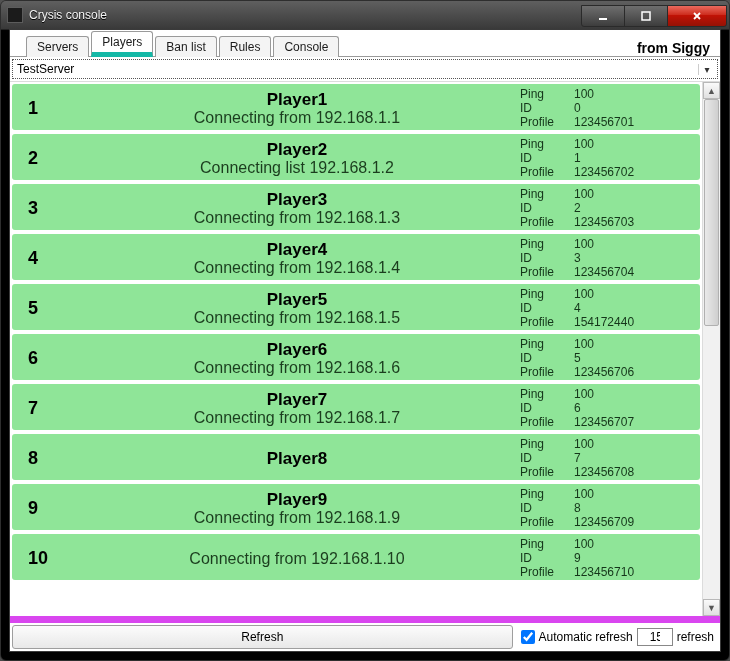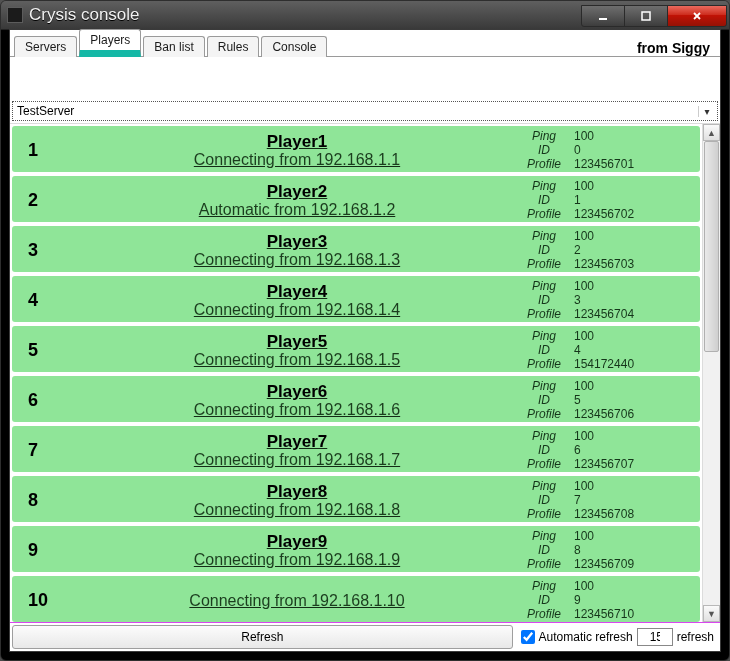--- a/index.html
+++ b/index.html
@@ -39,21 +39,21 @@
   }
   .title-icon {
     width: 14px;
     height: 14px;
     background: #1b1b1b;
     border: 1px solid #5c5c5c;
     margin-right: 6px;
   }
   .title-text {
     color: #f2f2f2;
-    font-size: 17px;
+    font-size: 12px;
     flex: 1;
     text-shadow: 0 1px 0 #000;
   }
   .win-buttons {
     display: flex;
     height: 20px;
     margin-right: 2px;
   }
   .win-btn {
     width: 42px;
@@ -82,41 +82,41 @@
     background: #fff;
     border: 1px solid #3a3a3a;
     box-sizing: border-box;
     display: flex;
     flex-direction: column;
   }
   
   .tabrow {
     display: flex;
     align-items: flex-end;
-    padding: 2px 4px 0 4px;
+    padding: 2px 4px 0 16px;
     height: 24px;
     background: #fff;
     border-bottom: 1px solid var(--tab-border);
   }
   .tab {
     font-size: 12px;
     padding: 3px 10px 3px 10px;
     border: 1px solid var(--tab-border);
     border-bottom: none;
     background: var(--tab-bg);
     margin-right: 2px;
     border-radius: 3px 3px 0 0;
     position: relative;
     bottom: -1px;
     color: #1b1b1b;
     cursor: default;
   }
   .tab.active {
     background: var(--tab-active-bg);
-    border-bottom: 7px solid #14b8a6;
+    border-bottom: 5px solid #14b8a6;
     bottom: -1px;
     margin-top: 12px;
   }
   .tabrow .spacer { flex: 1; }
   .from-siggy {
     font-size: 14px;
     font-weight: bold;
     padding-right: 6px;
     color: #000;
   }
@@ -128,21 +128,20 @@
     width: 100%;
     box-sizing: border-box;
     height: 20px;
     font-size: 12px;
     border: 1px dotted #555;
     background: #fff;
     display: flex;
     align-items: center;
     justify-content: space-between;
     padding: 0 2px 0 4px;
-    margin-top: 42px;
   }
   .server-select .chev {
     width: 16px;
     text-align: center;
     color: #333;
     font-size: 10px;
     border-left: 1px solid #ccc;
   }
   
   .list-area {
@@ -204,48 +203,47 @@
     box-sizing: border-box;
   }
   .p-idx {
     font-size: 18px;
     font-weight: bold;
     color: #000;
     padding-left: 10px;
   }
   .p-center {
     text-align: center;
-    text-decoration: underline;
   }
   .p-name {
     font-size: 17px;
     font-weight: bold;
     color: #000;
     line-height: 1.05;
   }
   .p-sub {
     font-size: 16px;
     color: #1b3d1e;
   }
   .p-stats {
     font-size: 12px;
     color: #15361a;
     display: grid;
     grid-template-columns: 48px auto;
     column-gap: 6px;
     row-gap: 0;
     line-height: 1.15;
   }
-  .p-stats .k { text-align: center; font-style: italic; }
+  .p-stats .k { text-align: left; }
   
   .footer {
     height: 24px;
     display: flex;
     align-items: stretch;
-    border-top: 1px solid #d946ef;
+    border-top: 7px solid #d946ef;
     background: #fff;
     padding: 2px;
     gap: 4px;
     font-size: 12px;
   }
   .refresh-btn {
     flex: 1;
     border: 1px solid #9e9e9e;
     background: linear-gradient(#fcfcfc, #e8e8e8);
     border-radius: 3px;
@@ -336,21 +334,21 @@
               <div class="k">ID</div>
               <div>0</div>
               <div class="k">Profile</div>
               <div>123456701</div>
             </div>
           </div>
           <div class="p-row">
             <div class="p-idx">2</div>
             <div class="p-center">
               <div class="p-name">Player2</div>
-              <div class="p-sub">Automatic from 192.168.1.2</div>
+              <div class="p-sub">Connecting list 192.168.1.2</div>
             </div>
             <div class="p-stats">
               <div class="k">Ping</div>
               <div>100</div>
               <div class="k">ID</div>
               <div>1</div>
               <div class="k">Profile</div>
               <div>123456702</div>
             </div>
           </div>
@@ -426,21 +424,20 @@
               <div class="k">ID</div>
               <div>6</div>
               <div class="k">Profile</div>
               <div>123456707</div>
             </div>
           </div>
           <div class="p-row">
             <div class="p-idx">8</div>
             <div class="p-center">
               <div class="p-name">Player8</div>
-              <div class="p-sub">Connecting from 192.168.1.8</div>
             </div>
             <div class="p-stats">
               <div class="k">Ping</div>
               <div>100</div>
               <div class="k">ID</div>
               <div>7</div>
               <div class="k">Profile</div>
               <div>123456708</div>
             </div>
           </div>

